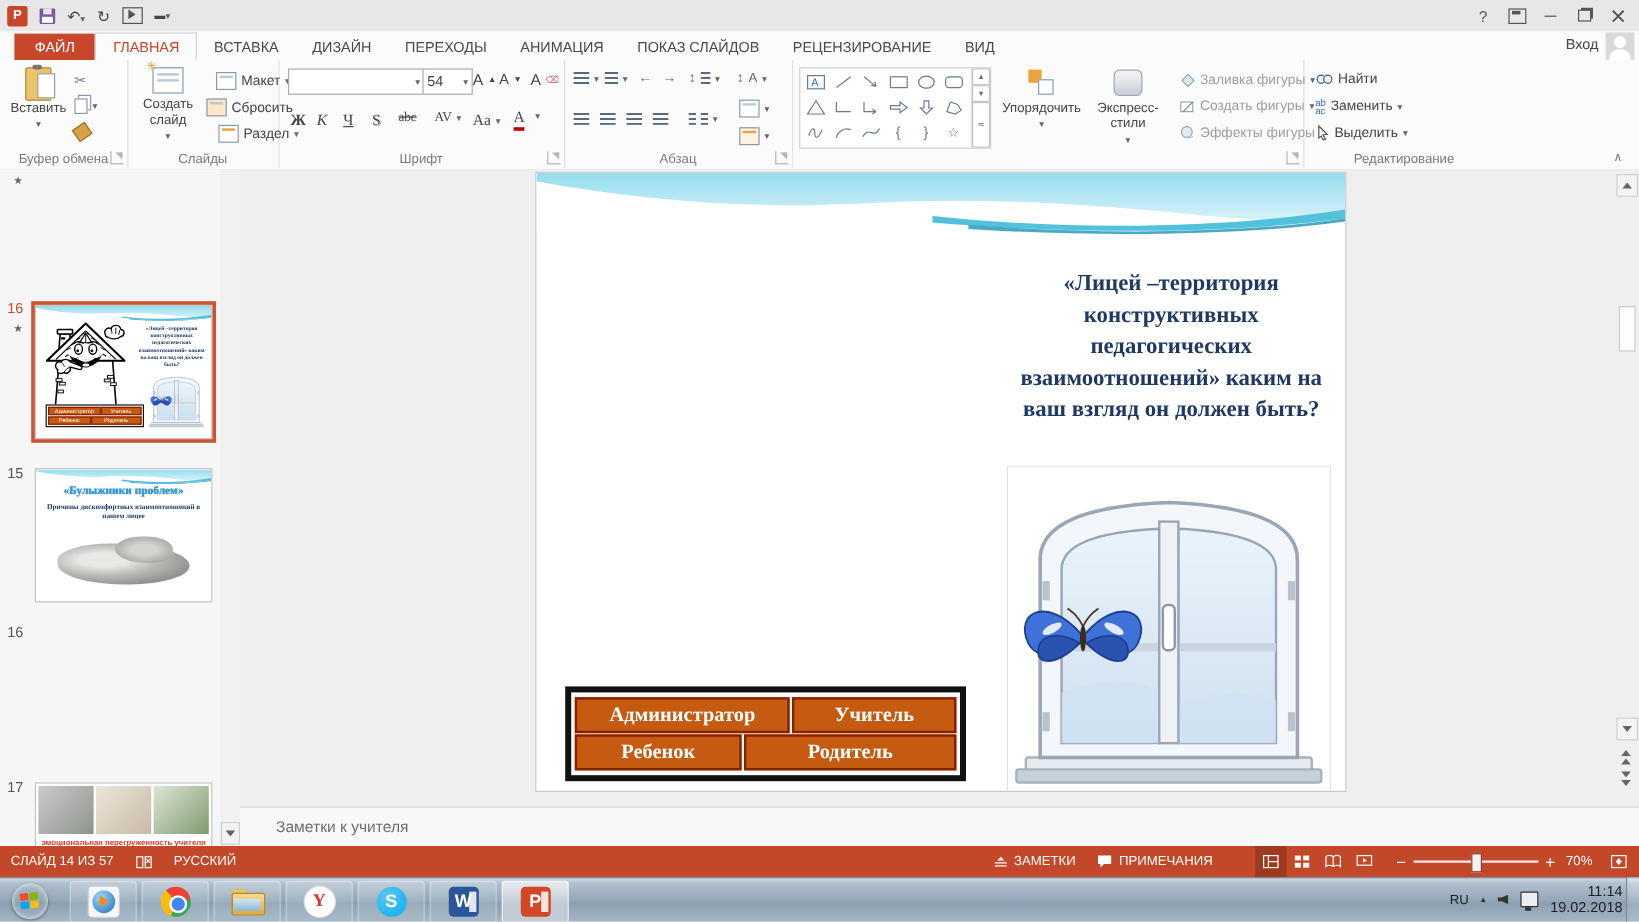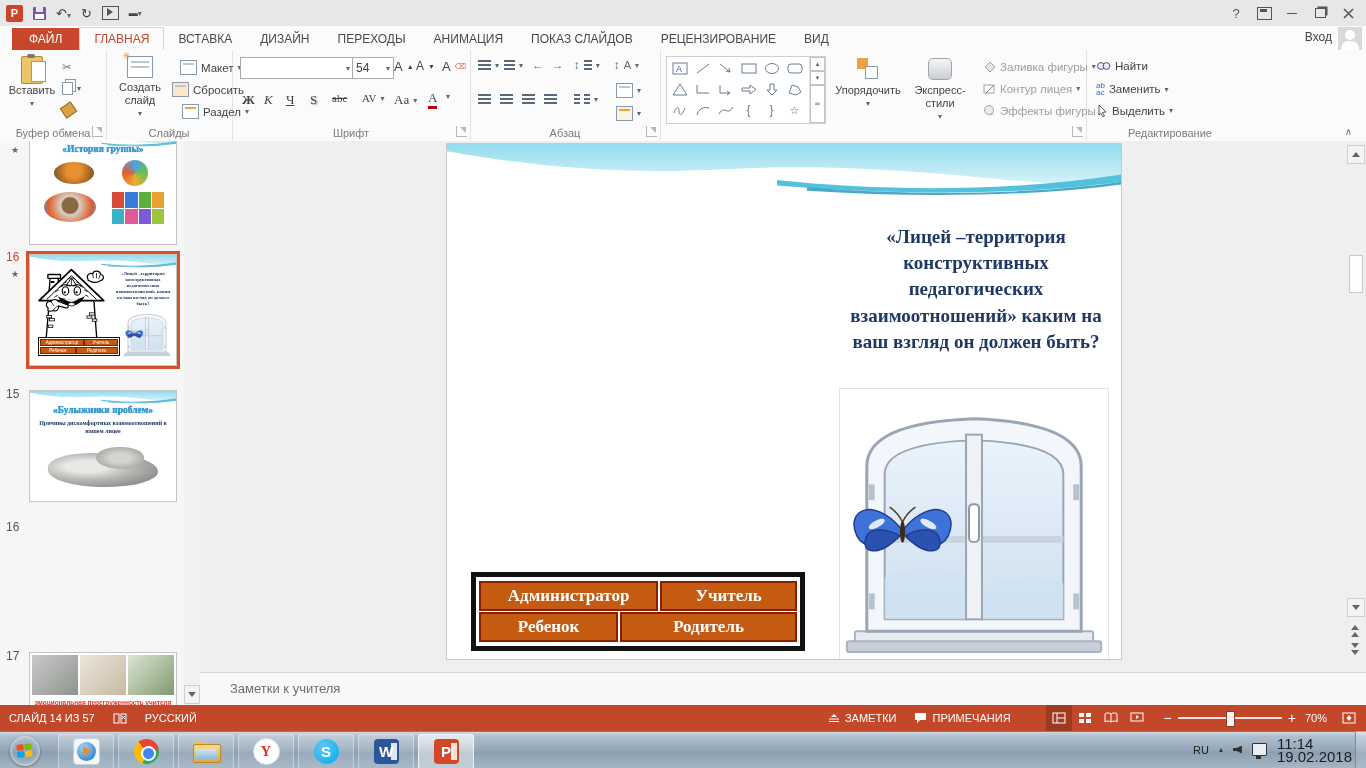--- a/index.html
+++ b/index.html
@@ -101,21 +101,21 @@
   .flag{position:absolute;left:7px;top:8px;width:16px;height:14px;transform:rotate(-6deg);
     display:grid;grid-template-columns:7px 7px;grid-template-rows:6px 6px;gap:1px}
   .flag i{border-radius:1px}
   .tcellapp{width:54px;height:33px;margin:1px 2px 0 2px;border:1px solid rgba(255,255,255,.35);
     border-radius:3px;background:linear-gradient(rgba(255,255,255,.22),rgba(255,255,255,.05));
     display:flex;align-items:center;justify-content:center}
   .tcellapp.active{background:linear-gradient(rgba(255,255,255,.65),rgba(255,255,255,.3));border-color:rgba(255,255,255,.7)}
   .ticn{width:25px;height:25px;border-radius:4px;display:flex;align-items:center;justify-content:center;
     font-weight:bold;font-size:15px;color:#fff}
   #tray{position:absolute;right:14px;top:731px;height:37px;display:flex;align-items:center;gap:10px;color:#1d1d1d}
-  .clock{font-size:15px;line-height:13px;color:#1d1d1d}
+  .clock{font-size:12px;text-align:right;line-height:13px;color:#1d1d1d}
   .showdesk{position:absolute;right:0;top:731px;width:10px;height:37px;border-left:1px solid #7c8da0;
     background:linear-gradient(rgba(255,255,255,.3),rgba(255,255,255,.05))}
   .spk{width:9px;height:8px;background:#333;clip-path:polygon(0 30%,40% 30%,100% 0,100% 100%,40% 70%,0 70%)}
   .net{width:13px;height:11px;border:1.5px solid #333;border-radius:1px;position:relative;background:#e9eef3}
   .net::after{content:"";position:absolute;left:3px;bottom:-4px;width:5px;height:3px;background:#333}
 </style>
 </head>
 <body>
 
 <svg style="position:absolute;width:0;height:0" aria-hidden="true">
@@ -495,21 +495,21 @@
           <path d="M3,7 L8,2 L13,7 L8,12 Z" fill="#dfe5ea" stroke="#9aa5b1"></path>
         </svg>
         <span>Заливка фигуры</span>
         <span class="caret">▾</span>
       </div>
     <div class="smbtn gray" style="left:322px;top:32px">
         <svg width="14" height="13">
           <rect x="2" y="3" width="10" height="8" fill="none" stroke="#9aa5b1"></rect>
           <path d="M4,11 L12,3" stroke="#7c8894"></path>
         </svg>
-        <span>Контур лицея</span>
+        <span>Создать фигуры</span>
         <span class="caret">▾</span>
       </div>
     <div class="smbtn gray" style="left:322px;top:54px">
         <svg width="14" height="13">
           <circle cx="7" cy="6" r="4.5" fill="#e7ebef" stroke="#9aa5b1"></circle>
           <path d="M4,10 a6,3 0 0 0 8,0" stroke="#b7bfc7" fill="none"></path>
         </svg>
         <span>Эффекты фигуры</span>
         <span class="caret">▾</span>
       </div>
@@ -537,39 +537,20 @@
         <span class="caret">▾</span>
       </div>
     <div class="grplabel">Редактирование</div>
   </div>
   <div style="position:absolute;right:14px;bottom:4px;color:#777;font-size:10px">∧</div>
 </div>
 
 <div id="panel">
 
   <span class="tstar" style="top:4px">★</span>
-  <div class="thumb" style="top:-8px">
-    <svg class="twave">
-        <use href="#wave"></use>
-      </svg>
-    <div class="ttitle" style="top:10px;font-size:9.5px">«История группы»</div>
-    <div class="blob" style="left:24px;top:28px;width:40px;height:22px;background:radial-gradient(circle at 50% 40%,#e89030 30%,#8a5a20 80%)"></div>
-    <div class="blob" style="left:92px;top:26px;width:26px;height:26px;background:conic-gradient(#4aa3e0,#6cc04a,#e8b030,#e06030,#4aa3e0)"></div>
-    <div class="blob" style="left:14px;top:58px;width:52px;height:30px;background:radial-gradient(circle at 50% 45%,#8a6a40 25%,#d8d0c4 30%,#e06030 70%,#4a90d0 95%)"></div>
-    <div style="position:absolute;left:82px;top:58px;width:52px;height:32px;display:grid;grid-template-columns:repeat(4,1fr);gap:1px">
-      <i style="background:#d84a3a"></i>
-        <i style="background:#3a7ad8"></i>
-        <i style="background:#5ab03a"></i>
-        <i style="background:#e8a030"></i>
-      <i style="background:#3ab0c8"></i>
-        <i style="background:#e05a9a"></i>
-        <i style="background:#7a5ad8"></i>
-        <i style="background:#9ac83a"></i>
-    </div>
-  </div>
 
   <span class="tnum sel" style="top:109px">16</span>
   <span class="tstar" style="top:128px">★</span>
   <div class="thumb sel" style="top:113px">
     <svg class="twave">
         <use href="#wave"></use>
       </svg>
     <svg style="position:absolute;left:2px;top:12px;width:80px;height:94px" viewBox="0 0 360 480">
         <use href="#house"></use>
       </svg>

